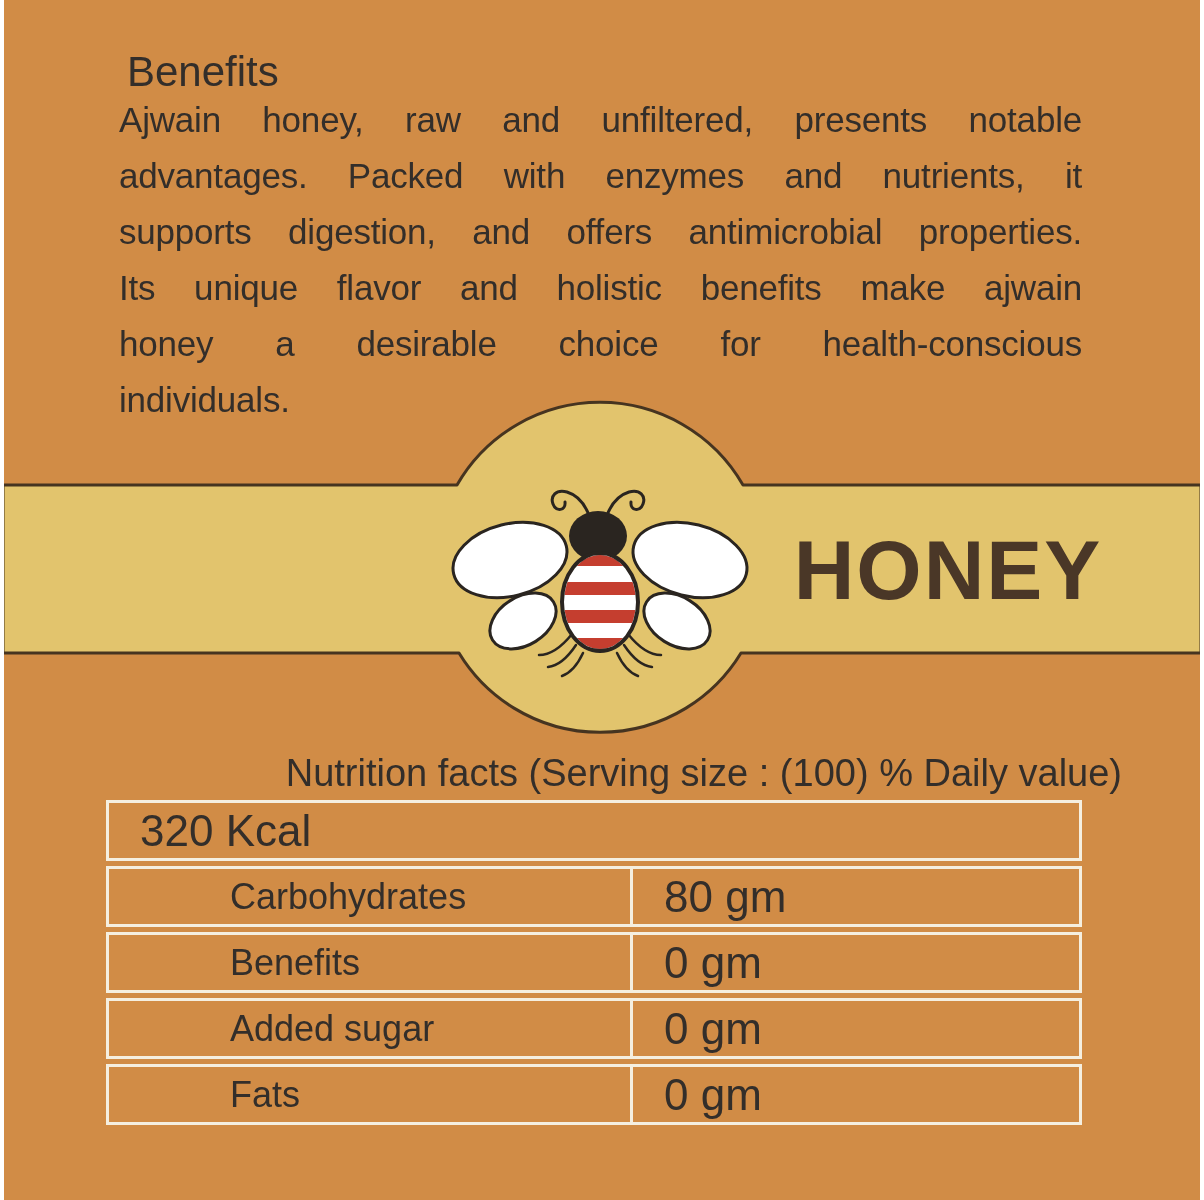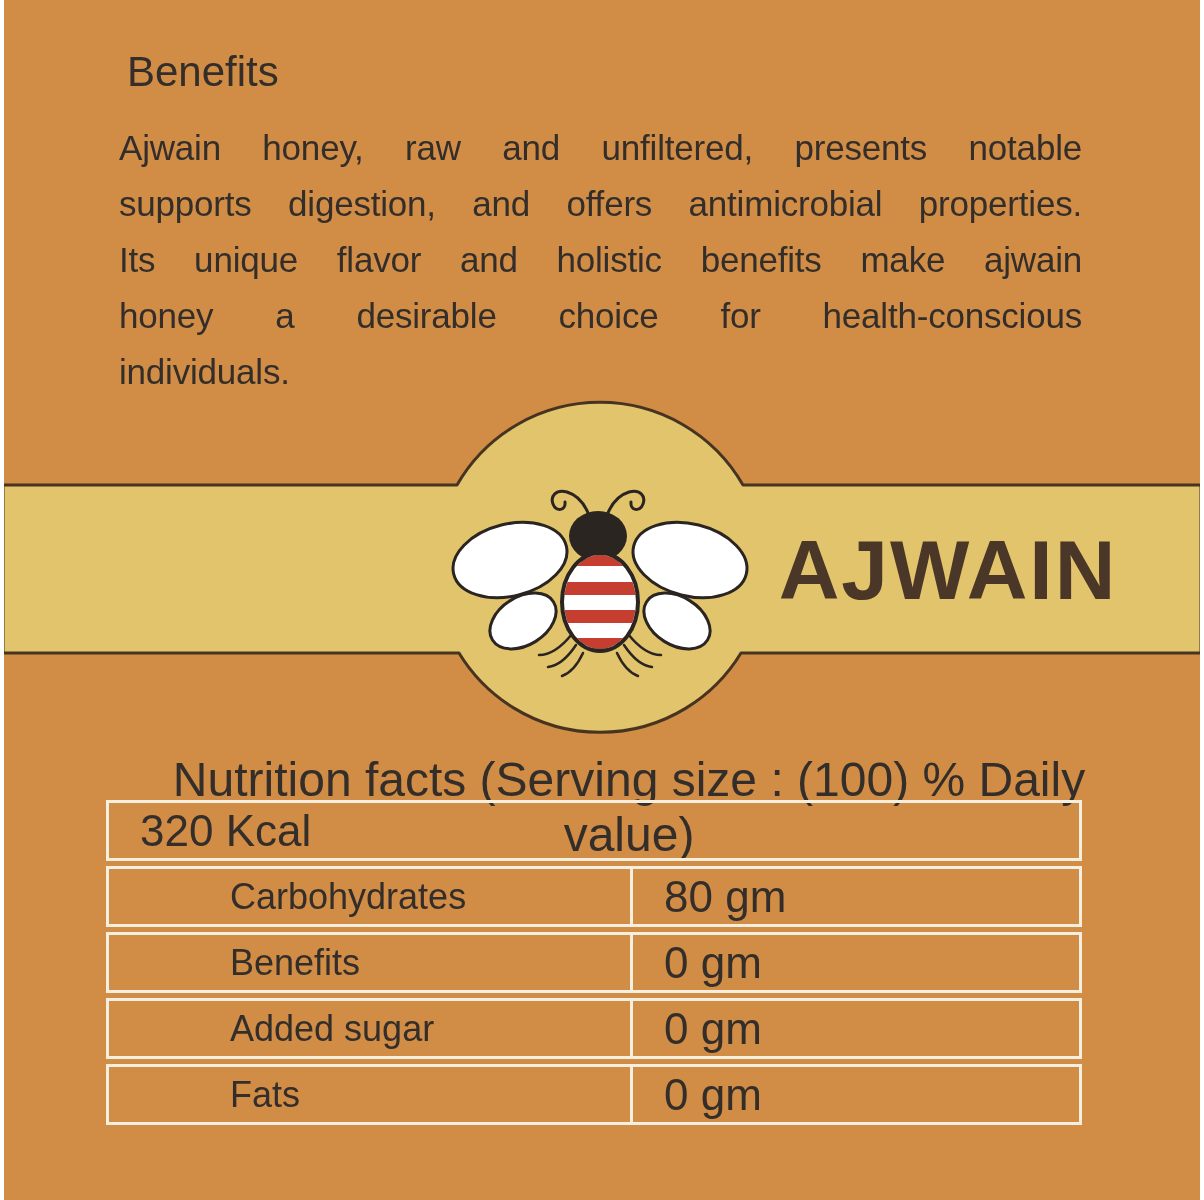--- a/index.html
+++ b/index.html
@@ -23,21 +23,21 @@
   .edge{position:absolute;top:0;bottom:0;width:4px;background:var(--edge);z-index:9;}
   .edge.left{left:0;}
   .edge.right{right:0;}
 
   .benefits-heading{
     position:absolute;left:127px;top:48px;
     font-size:42px;font-weight:500;color:var(--ink);
     letter-spacing:0px;
   }
   .benefits-paragraph{
-    position:absolute;left:119px;top:120px;width:963px;
+    position:absolute;left:119px;top:92px;width:963px;
     font-size:35px;font-weight:500;color:var(--ink);
     letter-spacing:-0.2px;
   }
   .benefits-paragraph .para-line{
     display:block;height:56px;line-height:56px;
     text-align:justify;text-align-last:justify;
     white-space:nowrap;
   }
   .benefits-paragraph .para-line:last-child{
     text-align-last:left;
@@ -48,22 +48,22 @@
   .brand-word{
     position:absolute;top:524px;height:92px;width:400px;
     display:flex;align-items:center;justify-content:center;
     font-size:84px;font-weight:800;letter-spacing:2px;
     color:var(--brand-ink);z-index:2;
   }
   .brand-word.left{left:42px;}
   .brand-word.right{left:748px;}
 
   .nutrition-heading{
-    position:absolute;left:144px;top:752px;width:970px;
-    text-align:center;font-size:48px;font-weight:500;color:var(--ink);
+    position:absolute;left:152px;top:752px;width:970px;
+    text-align:right;font-size:38px;font-weight:500;color:var(--ink);
     z-index:2;
   }
   .nutrition-table{
     position:absolute;left:106px;top:800px;width:976px;z-index:2;
   }
   .table-row{
     display:flex;width:976px;height:61px;margin-bottom:5px;
     border:3px solid var(--table-border);
   }
   .row-label{
@@ -82,20 +82,21 @@
 <body>
 
 <div class="canvas">
 
   <div class="benefits-heading">Benefits</div>
 
   <div class="benefits-paragraph">
 
       <span class="para-line">Ajwain honey, raw and unfiltered, presents notable</span>
 
+      <span class="para-line">advantages. Packed with enzymes and nutrients, it</span>
 
       <span class="para-line">supports digestion, and offers antimicrobial properties.</span>
 
       <span class="para-line">Its unique flavor and holistic benefits make ajwain</span>
 
       <span class="para-line">honey a desirable choice for health-conscious</span>
 
       <span class="para-line">individuals.</span>
     </div>
 
@@ -129,21 +130,21 @@
       <g clip-path="url(#beeBodyClip)">
         <rect x="558" y="553" width="84" height="13" fill="#C53E2F"></rect>
         <rect x="558" y="582" width="84" height="13" fill="#C53E2F"></rect>
         <rect x="558" y="610" width="84" height="13" fill="#C53E2F"></rect>
         <rect x="558" y="638" width="84" height="13" fill="#C53E2F"></rect>
       </g>
       <ellipse cx="600" cy="602" rx="38" ry="49" fill="none" stroke="#2A2520" stroke-width="4"></ellipse>
     </g>
   </svg>
 
-  <div class="brand-word right">AJWAIN</div>
+  <div class="brand-word right">HONEY</div>
 
   <div class="nutrition-heading">Nutrition facts (Serving size : (100) % Daily value)</div>
 
   <div class="nutrition-table">
 
       <div class="table-row">
         <div class="row-value">320 Kcal</div>
       </div>
 
       <div class="table-row">

